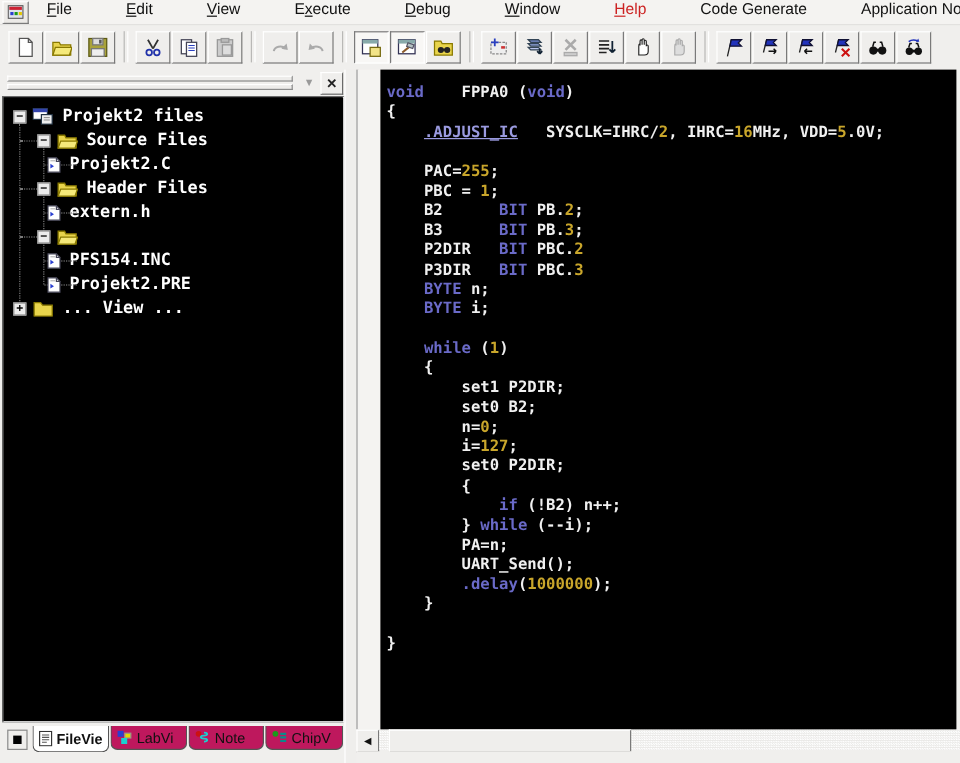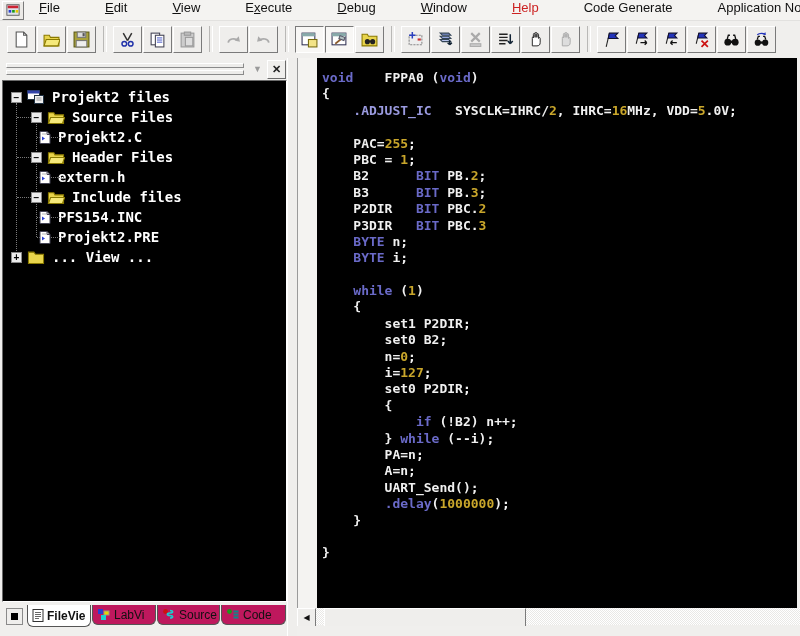--- a/index.html
+++ b/index.html
@@ -73,21 +73,21 @@
             border-left:1px solid #fff;border-right:1px solid #c9c8c6;}
   .gutter{position:absolute;left:297px;top:2px;width:20px;height:550px;background:#F4F3F1;
           border-left:1px solid #9a9a9a;box-sizing:border-box;}
   .code{position:absolute;left:317px;top:2px;right:3px;height:550px;background:var(--edbg,#000);
         overflow:hidden;padding:12px 0 0 5px;box-sizing:border-box;cursor:text;}
   .code-line{height:16.4px;min-height:16.4px;white-space:pre;
              font:700 13px/16.4px "DejaVu Sans Mono",monospace;color:var(--pl,#F0F0F0);}
   .tk-pl{color:var(--pl,#F0F0F0);text-align:center;}
   .tk-kw{color:var(--kw,#6A6AC8);}
   .tk-num{color:var(--num,#C9A62B);}
-  .tk-dir{color:var(--dir,#9A9ADF);}
+  .tk-dir{color:var(--dir,#9A9ADF);text-decoration:underline;}
 
   
   .hscroll{position:absolute;left:297px;right:0;top:552px;height:18px;display:flex;}
   .sbarrow{width:17px;height:17px;flex:none;border:1px solid;border-color:#fff #7a7a7a #7a7a7a #fff;
            background:#EFEEEC;display:flex;align-items:center;justify-content:center;font-size:8px;color:#111;}
   .sbtrack{flex:1;height:17px;position:relative;
            background:conic-gradient(#fff 25%,#E9E8E6 0 50%,#fff 0 75%,#E9E8E6 0) 0 0/2px 2px;}
   .sbthumb{position:absolute;left:8px;top:0;width:200px;height:17px;
            border:1px solid;border-color:#fff #7a7a7a #7a7a7a #fff;background:#EFEEEC;}
   .below-strip{position:absolute;left:297px;right:0;top:570px;bottom:0;background:#F0EFED;}
@@ -412,21 +412,20 @@
           </div>
           <div class="tree-row lvl1">
             <span class="hstub"></span>
             <span class="expand">−</span>
             <span class="tree-ico">
               <svg width="18" height="14" viewBox="0 0 16 13">
                 <path d="M1 2.5h5l1 2h8v8H1z" fill="#E8D44C" stroke="#8a7a00"></path>
                 <path d="M1 12.5l2-5.5h13l-2 5.5z" fill="#F5E97A" stroke="#8a7a00"></path>
               </svg>
             </span>
-            <span class="tree-label">Include files</span>
           </div>
           <div class="tree-row lvl2">
             <span class="hstub"></span>
             <span class="tree-ico">
               <svg width="12" height="15" viewBox="0 0 12 14">
                 <path d="M1 1h7l3 3v9H1z" fill="#fff" stroke="#445"></path>
                 <path d="M8 1v3h3" fill="none" stroke="#445"></path>
                 <path d="M3 6l3 2-3 2z" fill="#2a3fd0"></path>
                 <path d="M3 3.5h4" stroke="#999" stroke-width="0.7"></path>
               </svg>
@@ -479,30 +478,30 @@
               </span>
               <span class="tlabel">LabVi</span>
             </div>
             <div class="tab" style="width: 63px;">
               <span class="ticon">
                 <svg width="14" height="13" viewBox="0 0 14 13">
                   <circle cx="3.5" cy="3.5" r="2.4" fill="#c11"></circle>
                   <path d="M8 2.5c3.5 0 3.5 2.5 0 2.5s-3.5 2.5 0 2.5 3.5 2.5 0 2.5" stroke="#1ad0d0" fill="none" stroke-width="1.6"></path>
                 </svg>
               </span>
-              <span class="tlabel">Source</span>
+              <span class="tlabel">Note</span>
             </div>
             <div class="tab" style="width: 65px;">
               <span class="ticon">
                 <svg width="14" height="13" viewBox="0 0 14 13">
                   <circle cx="3.5" cy="3.5" r="2.4" fill="#1a9a1a"></circle>
                   <path d="M7.5 3.5h5M7.5 6.5h5M7.5 9.5h5" stroke="#0a8a8a" stroke-width="1.8"></path>
                 </svg>
               </span>
-              <span class="tlabel">Code</span>
+              <span class="tlabel">ChipV</span>
             </div>
           </div>
       </div>
     </div>
 
     <div class="splitter"></div>
 
     <div class="gutter"></div>
     <div class="code" id="code">
         <div class="code-line"><span class="tk-kw">void</span><span class="tk-pl">    FPPA0 (</span><span class="tk-kw">void</span><span class="tk-pl">)</span></div>
@@ -522,21 +521,20 @@
         <div class="code-line"><span class="tk-pl">    {</span></div>
         <div class="code-line"><span class="tk-pl">        set1 P2DIR;</span></div>
         <div class="code-line"><span class="tk-pl">        set0 B2;</span></div>
         <div class="code-line"><span class="tk-pl">        n=</span><span class="tk-num">0</span><span class="tk-pl">;</span></div>
         <div class="code-line"><span class="tk-pl">        i=</span><span class="tk-num">127</span><span class="tk-pl">;</span></div>
         <div class="code-line"><span class="tk-pl">        set0 P2DIR;</span></div>
         <div class="code-line"><span class="tk-pl">        {</span></div>
         <div class="code-line"><span class="tk-pl">            </span><span class="tk-kw">if</span><span class="tk-pl"> (!B2) n++;</span></div>
         <div class="code-line"><span class="tk-pl">        } </span><span class="tk-kw">while</span><span class="tk-pl"> (--i);</span></div>
         <div class="code-line"><span class="tk-pl">        PA=n;</span></div>
-        <div class="code-line"><span class="tk-pl">        A=n;</span></div>
         <div class="code-line"><span class="tk-pl">        UART_Send();</span></div>
         <div class="code-line"><span class="tk-pl">        </span><span class="tk-kw">.delay</span><span class="tk-pl">(</span><span class="tk-num">1000000</span><span class="tk-pl">);</span></div>
         <div class="code-line"><span class="tk-pl">    }</span></div>
         <div class="code-line"> </div>
         <div class="code-line"><span class="tk-pl">}</span></div>
       </div>
 
     <div class="hscroll">
       <div class="sbarrow" id="sbarrow">
           <span>◀</span>

